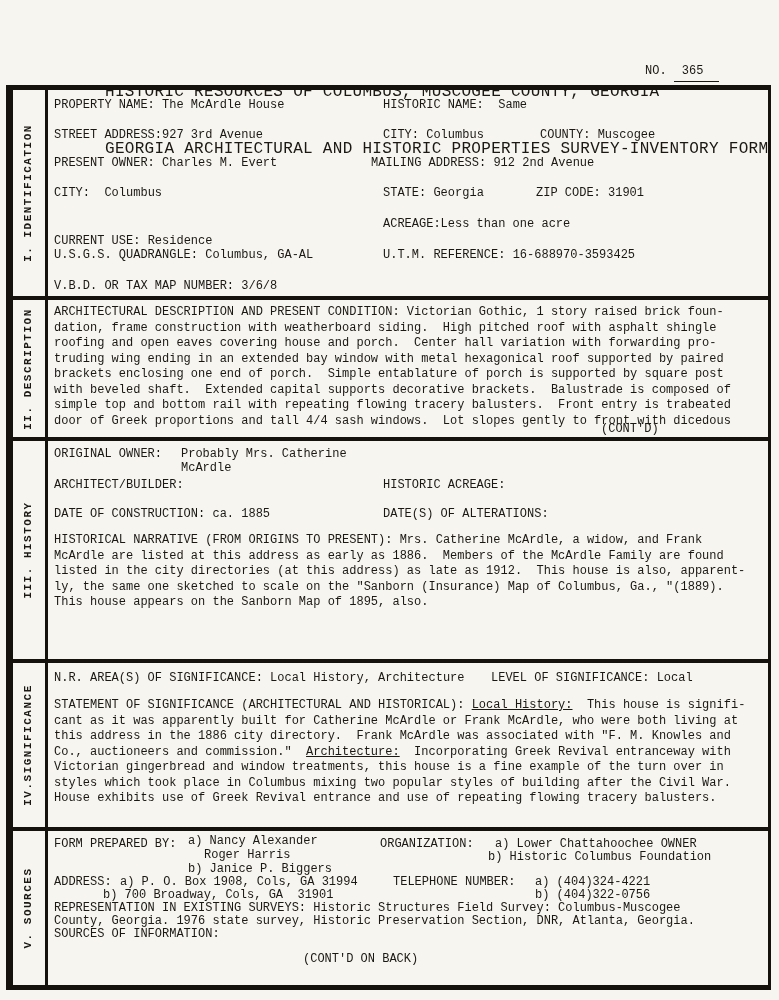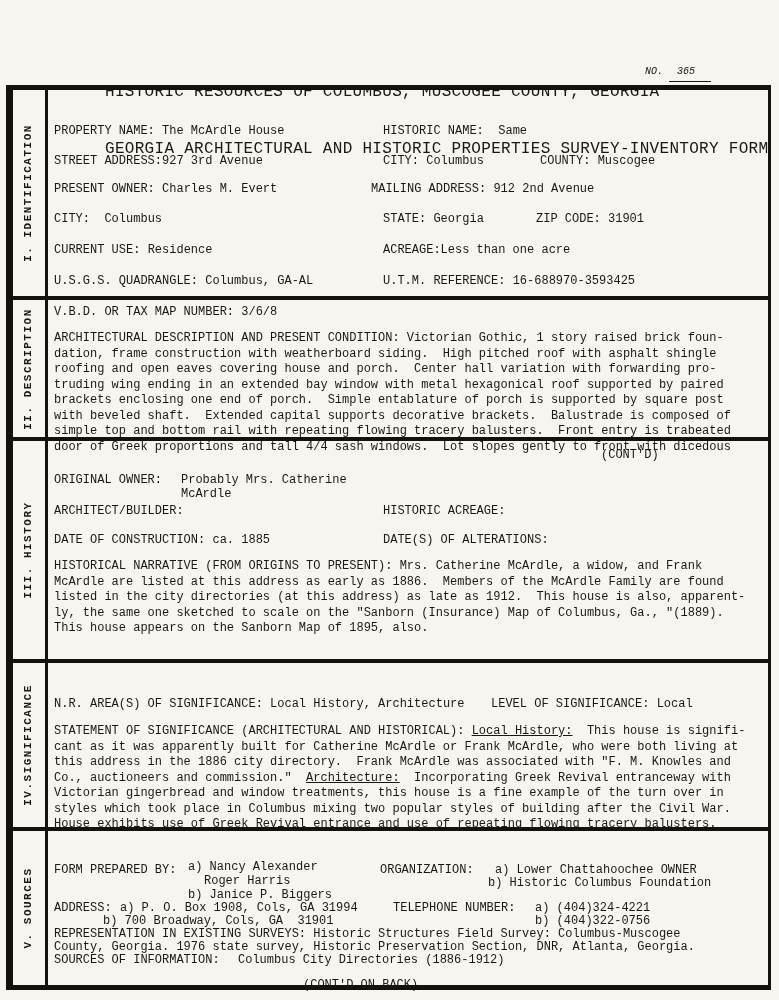--- a/index.html
+++ b/index.html
@@ -4,35 +4,35 @@
 <style>
   * { margin:0; padding:0; box-sizing:border-box; }
   html,body { background:#cfcfcf; }
   .page {
     position:relative; width:779px; height:1000px; margin:0 auto;
     background:#f7f5ef; overflow:hidden;
     font-family:"Liberation Mono","DejaVu Sans Mono",monospace;
     color:#1b1814; font-size:12px; line-height:15.5px;
   }
   .header { position:absolute; left:57px; top:45px; font-size:16px; line-height:19px; letter-spacing:.3px; white-space:pre;margin-left:48px; }
-  .form-no { position:absolute; left:645px; top:64px; font-size:10px; white-space:pre;font-style:italic; }
+  .form-no { position:absolute; left:645px; top:64px; font-size:12px; white-space:pre; }
   .no-value { display:inline-block; border-bottom:1.5px solid #1b1814; padding:0 16px 1px 8px; }
   .form {
     position:absolute; left:6px; top:85px; width:765px; height:905px;
     border:solid #15120e; border-width:5px 3px 5px 7px;
   }
   section { display:flex; border-bottom:4px solid #15120e; }
   section.last { border-bottom:none; }
   .gutter { flex:none; width:35px; border-right:3px solid #15120e; position:relative; }
   .vlabel {
     position:absolute; left:50%; top:50%;
     transform:translate(-50%,-50%) rotate(-90deg);
     white-space:nowrap; font-size:11px; font-weight:bold; letter-spacing:1.5px;
   }
-  .content { position:relative; flex:1;margin-top:26px; }
+  .content { position:relative; flex:1; }
   .pos { position:absolute; white-space:pre; }
   .para { position:absolute; white-space:pre-wrap; line-height:15.5px; width:712px; }
   .u { text-decoration:underline; }
   .sec1 { height:210px; } .sec2 { height:141px; } .sec3 { height:222px; }
   .sec4 { height:168px; } .sec5 { height:154px; }
 </style>
 </head>
 <body>
 
 <div class="page">
@@ -57,21 +57,21 @@
         <span class="pos" style="left:335px;top:38px"><span>CITY:</span> <span>Columbus</span></span>
         <span class="pos" style="left:492px;top:38px"><span>COUNTY:</span> <span>Muscogee</span></span>
 
         <span class="pos" style="left:6px;top:66px"><span>PRESENT OWNER:</span> <span>Charles M. Evert</span></span>
         <span class="pos" style="left:323px;top:66px"><span>MAILING ADDRESS:</span> <span>912 2nd Avenue</span></span>
 
         <span class="pos" style="left:6px;top:96px"><span>CITY:</span>  <span>Columbus</span></span>
         <span class="pos" style="left:335px;top:96px"><span>STATE:</span> <span>Georgia</span></span>
         <span class="pos" style="left:488px;top:96px"><span>ZIP CODE:</span> <span>31901</span></span>
 
-        <span class="pos" style="left:6px;top:127px"><span>CURRENT USE:</span> <span>Residence</span></span>
+        <span class="pos" style="left:6px;top:144px"><span>CURRENT USE:</span> <span>Residence</span></span>
         <span class="pos" style="left:335px;top:127px"><span>ACREAGE:</span><span>Less than one acre</span></span>
 
         <span class="pos" style="left:6px;top:158px"><span>U.S.G.S. QUADRANGLE:</span> <span>Columbus, GA-AL</span></span>
         <span class="pos" style="left:335px;top:158px"><span>U.T.M. REFERENCE:</span> <span>16-688970-3593425</span></span>
 
         <span class="pos" style="left:6px;top:189px"><span>V.B.D. OR TAX MAP NUMBER:</span> <span>3/6/8</span></span>
       </div>
     </section>
 
     <section class="sec2">
@@ -152,20 +152,19 @@
         <span class="pos" style="left:345px;top:45px">TELEPHONE NUMBER:</span>
         <span class="pos" style="left:487px;top:45px">a) (404)324-4221</span>
 
         <span class="pos" style="left:55px;top:58px">b) 700 Broadway, Cols, GA  31901</span>
         <span class="pos" style="left:487px;top:58px">b) (404)322-0756</span>
 
         <div class="para" style="left:6px;top:71px;line-height:13px">REPRESENTATION IN EXISTING SURVEYS: Historic Structures Field Survey: Columbus-Muscogee
 County, Georgia. 1976 state survey, Historic Preservation Section, DNR, Atlanta, Georgia.</div>
 
         <span class="pos" style="left:6px;top:97px">SOURCES OF INFORMATION:</span>
-        <span class="pos" style="left:190px;top:97px">Columbus City Directories (1886-1912)</span>
 
         <span class="pos" style="left:255px;top:122px">(CONT'D ON BACK)</span>
       </div>
     </section>
 
   </div>
 </div>
 
 </body></html>

